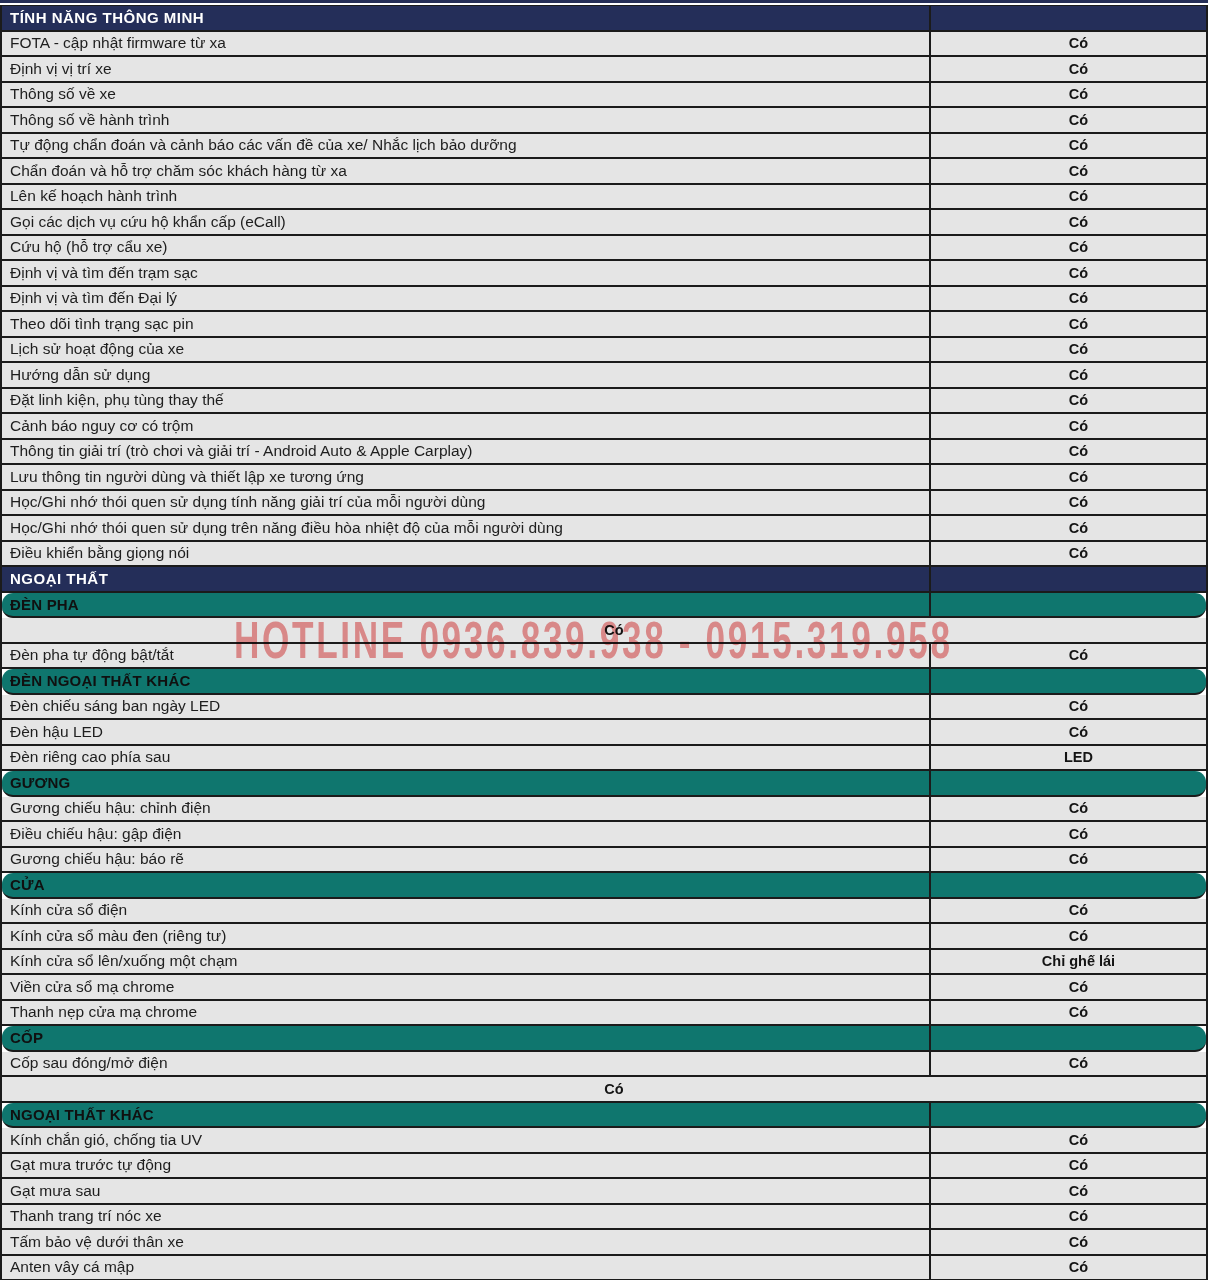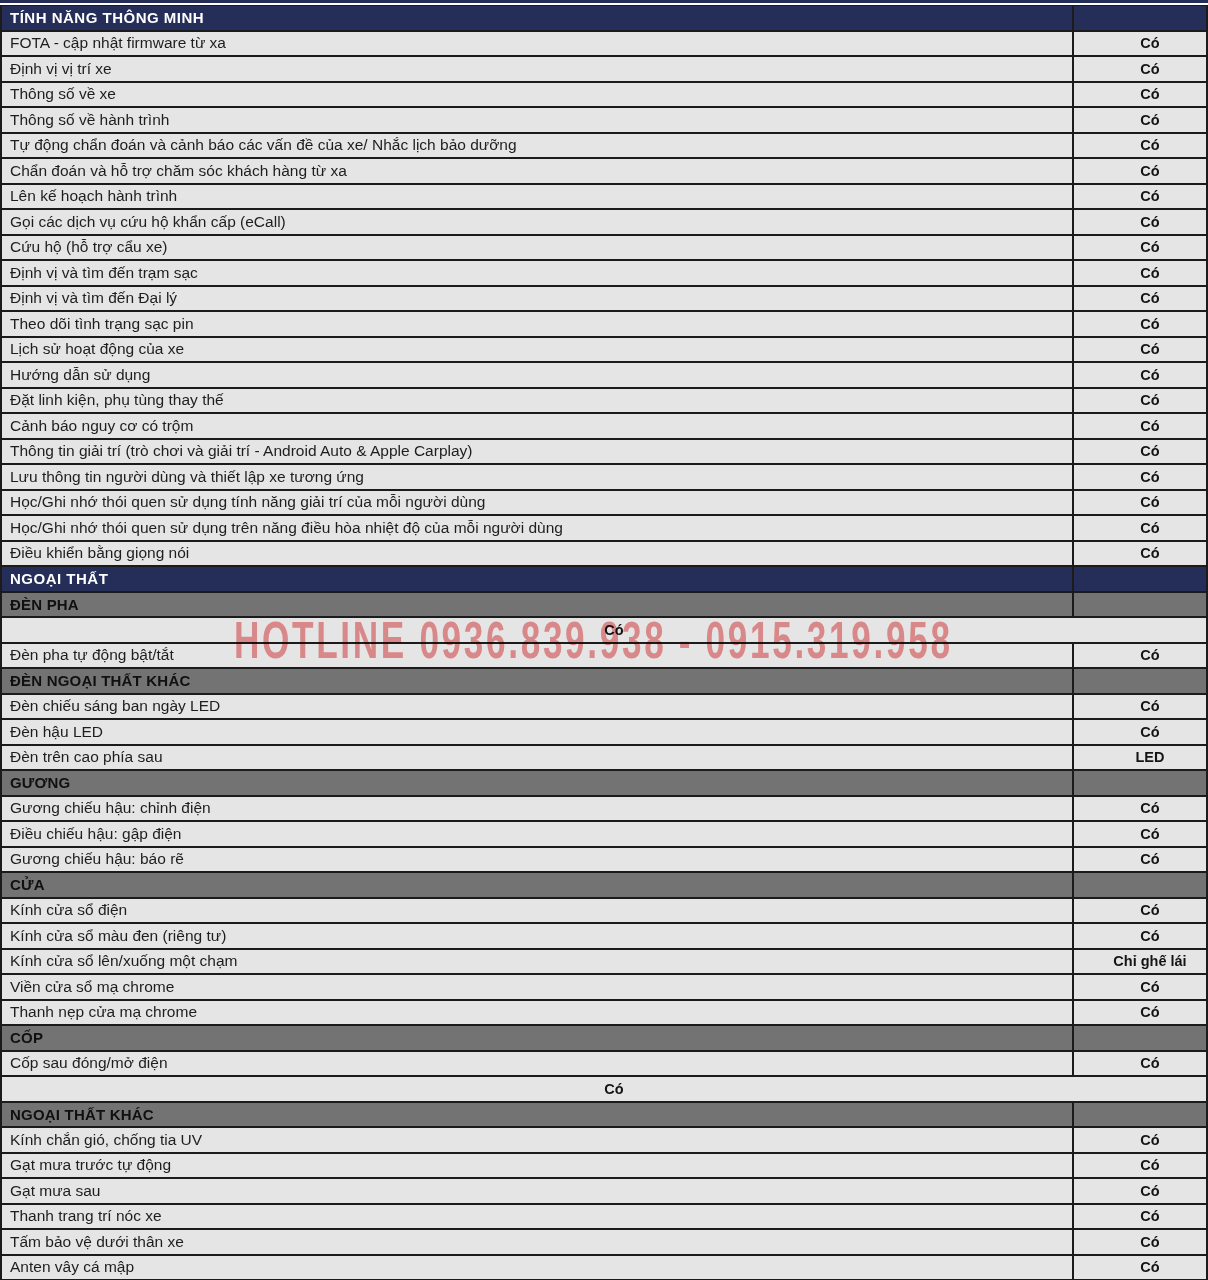--- a/index.html
+++ b/index.html
@@ -15,40 +15,40 @@
     width:1208px;box-sizing:border-box;
     border-left:2px solid #1b1b1b;
     border-right:2px solid #1b1b1b;
     border-top:1px solid #1b1b1b;
   }
   .row{
     display:flex;height:25.5px;box-sizing:border-box;
     border-bottom:2px solid #1b1b1b;background:#e5e5e5;
   }
   .cell-label{
-    width:1072px;box-sizing:border-box;
+    width:929px;box-sizing:border-box;
     border-right:2px solid #1b1b1b;
     padding:0 0 0 8px;
     display:flex;align-items:center;
     font-size:15.5px;color:#1e1e1e;
     white-space:nowrap;overflow:hidden;
   }
   .cell-value{
     flex:1;display:flex;align-items:center;justify-content:center;
     font-weight:700;font-size:14.5px;color:#141414;
     white-space:nowrap;
     padding-left:20px;
   }
   .row.section{background:#242e59;}
   .row.section .cell-label{
     color:#ffffff;font-weight:700;font-size:15px;letter-spacing:.5px;
   }
   .row.section .cell-label,
   .row.subsection .cell-label{text-transform:none;}
-  .row.subsection{background:#737373;}
+  .row.subsection{background:#0f766e;border-radius:11px;}
   .row.subsection .cell-label{font-weight:700;font-size:15px;color:#101010;letter-spacing:.2px;}
   .watermark{
     position:absolute;left:234px;top:611px;
     font-size:40px;font-weight:700;
     color:#f08d8d;letter-spacing:3px;
     transform:scale(0.88,1.3);transform-origin:left top;
     white-space:nowrap;
     mix-blend-mode:multiply;
     opacity:.9;
     z-index:5;pointer-events:none;
@@ -170,21 +170,21 @@
       </div>
       <div class="row item">
         <div class="cell-label">Đèn chiếu sáng ban ngày LED</div>
         <div class="cell-value">Có</div>
       </div>
       <div class="row item">
         <div class="cell-label">Đèn hậu LED</div>
         <div class="cell-value">Có</div>
       </div>
       <div class="row item">
-        <div class="cell-label">Đèn trên cao phía sau</div>
+        <div class="cell-label">Đèn riêng cao phía sau</div>
         <div class="cell-value">LED</div>
       </div>
       <div class="row subsection">
         <div class="cell-label">GƯƠNG</div>
         <div class="cell-value"></div>
       </div>
       <div class="row item">
         <div class="cell-label">Gương chiếu hậu: chỉnh điện</div>
         <div class="cell-value">Có</div>
       </div>

